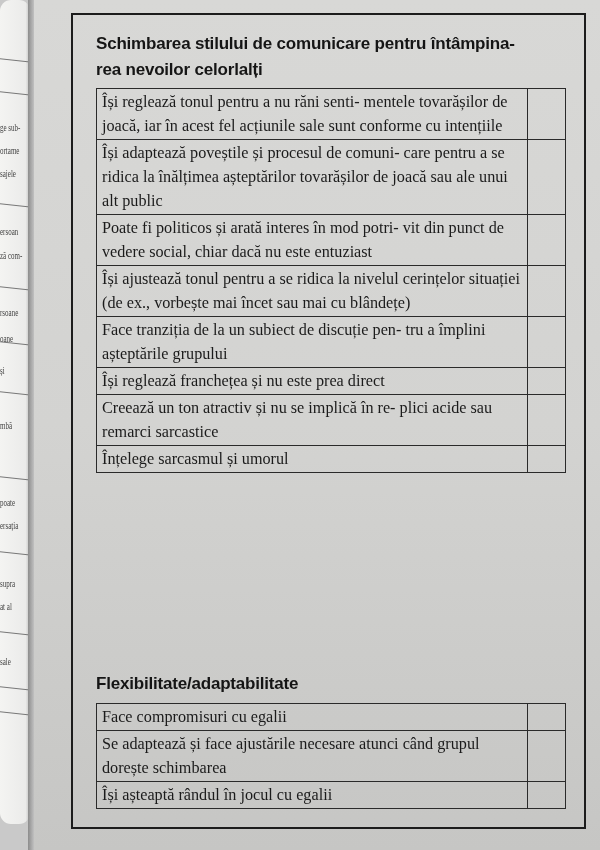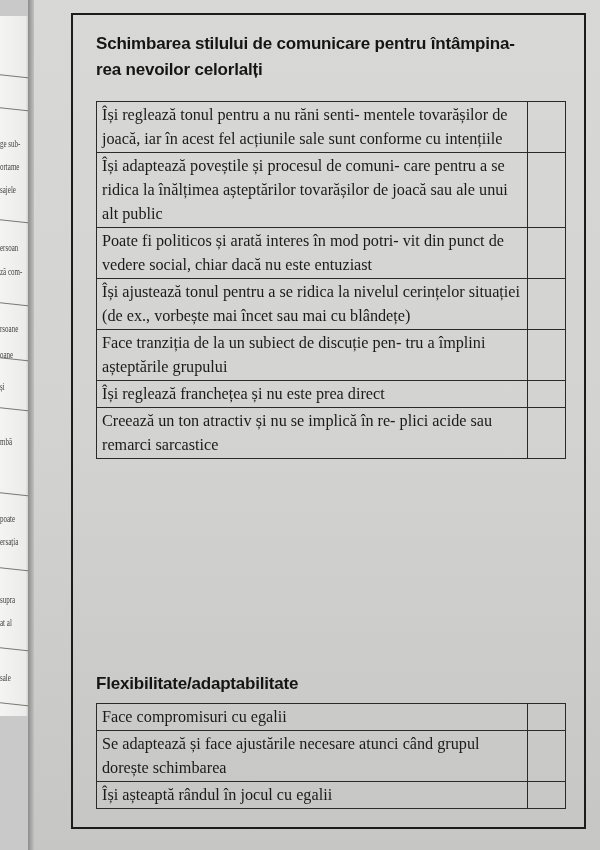--- a/index.html
+++ b/index.html
@@ -3,23 +3,24 @@
 <meta charset="utf-8">
 <style>
   html, body { margin: 0; padding: 0; }
   body {
     width: 600px; height: 850px; overflow: hidden; position: relative;
     background: #c9c9c9;
     font-family: "DejaVu Serif", "Liberation Serif", serif;
     color: #1a1a1a;
   }
   .left-page {
-    position: absolute; left: 0; top: 16px; width: 30px; height: 700px;
+    position: absolute; left: 0; top: 0; width: 30px; height: 824px;
     background: linear-gradient(to right, #f4f4f2 0%, #ebebea 85%, #bdbdbd 100%);
     overflow: hidden;
+    border-radius: 11px;
   }
   .left-page .frag {
     position: absolute; left: 0; font-size: 10px; color: #444;
     font-family: "Liberation Serif", serif; white-space: nowrap;
     transform: scaleX(0.7); transform-origin: left;
   }
   .left-page .rule {
     position: absolute; left: -10px; width: 45px; height: 0;
     border-top: 1px solid #777; transform: rotate(6deg); transform-origin: right;
   }
@@ -83,21 +84,21 @@
     <div class="rule" style="top: 690px;"></div>
     <div class="rule" style="top: 715px;"></div>
   </div>
 <div class="gutter"></div>
 <div class="page"></div>
 <div class="frame"></div>
 
 <div class="section-title" style="top:31px; white-space:pre-line;">Schimbarea stilului de comunicare pentru întâmpina-
 rea nevoilor celorlalți</div>
 
-<table class="skills" style="top:101px;">
+<table class="skills" style="top:88px;">
   <tbody>
     <tr>
         <td class="text">Își reglează tonul pentru a nu răni senti- mentele tovarășilor de joacă, iar în acest fel acțiunile sale sunt conforme cu intențiile</td>
         <td class="score"></td>
       </tr>
     <tr>
         <td class="text">Își adaptează poveștile și procesul de comuni- care pentru a se ridica la înălțimea așteptărilor tovarășilor de joacă sau ale unui alt public</td>
         <td class="score"></td>
       </tr>
     <tr>
@@ -113,20 +114,24 @@
         <td class="score"></td>
       </tr>
     <tr>
         <td class="text">Își reglează franchețea și nu este prea direct</td>
         <td class="score"></td>
       </tr>
     <tr>
         <td class="text">Creează un ton atractiv și nu se implică în re- plici acide sau remarci sarcastice</td>
         <td class="score"></td>
       </tr>
+    <tr>
+        <td class="text">Înțelege sarcasmul și umorul</td>
+        <td class="score"></td>
+      </tr>
   </tbody>
 </table>
 
 <div class="section-title" style="top:671px;">Flexibilitate/adaptabilitate</div>
 
 <table class="skills" style="top:703px;">
   <tbody>
     <tr>
         <td class="text">Face compromisuri cu egalii</td>
         <td class="score"></td>

